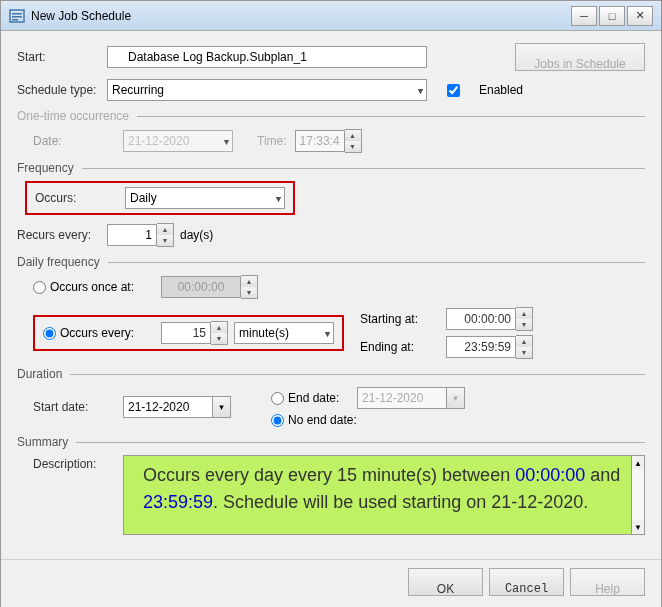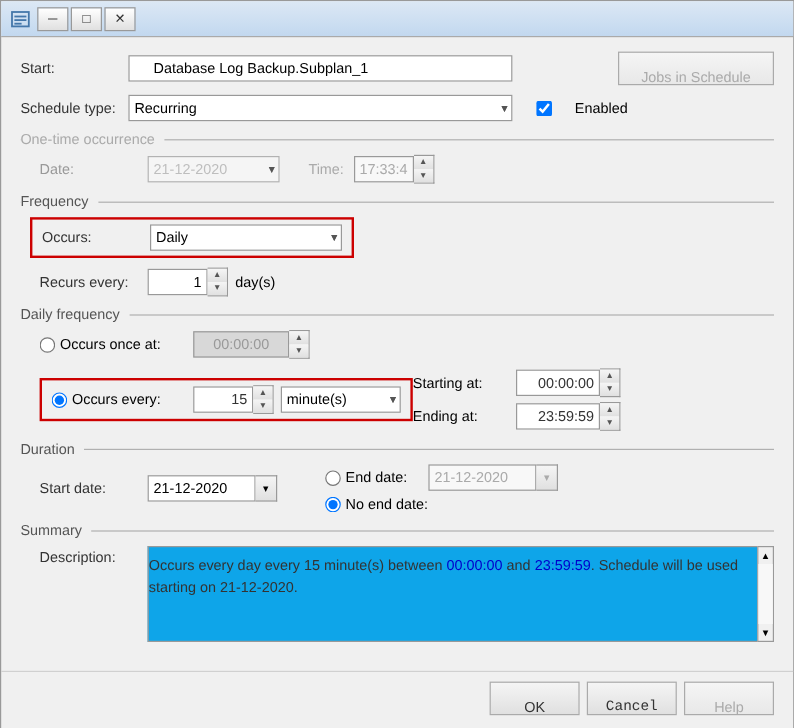--- a/index.html
+++ b/index.html
@@ -37,21 +37,21 @@
     .spinner-btn { width: 16px; height: 11px; background: linear-gradient(to bottom, #f5f5f5, #e0e0e0); border: none; cursor: pointer; font-size: 7px; display: flex; align-items: center; justify-content: center; color: #555; padding: 0; line-height: 1; }
 
     .radio-label { display: flex; align-items: center; gap: 4px; cursor: pointer; }
     .radio-label input[type="radio"] { margin: 0; cursor: pointer; }
 
     .checkbox-label { display: flex; align-items: center; gap: 19px; cursor: pointer; }
     .checkbox-label input[type="checkbox"] { margin: 0; cursor: pointer; }
 
     .grayed { color: #aaa; }
 
-    .description-box { border: 1px solid #999; background: #0ea5e9; padding: 6px 0; font-size: 12px; line-height: 1.5; min-height: 80px; width: 100%; color: #333; overflow-y: auto; position: relative; }
+    .description-box { border: 1px solid #999; background: #bef264; padding: 6px 19px; font-size: 18px; line-height: 1.5; min-height: 80px; width: 100%; color: #333; overflow-y: auto; position: relative; }
     .description-box .blue-text { color: #0000cc; }
 
     .footer { display: flex; justify-content: flex-end; gap: 6px; padding: 8px 16px 12px; border-top: 1px solid #d0d0d0; margin-top: 4px; }
 
     .time-input { border: 1px solid #999; background: #d8d8d8; height: 22px; padding: 2px 4px; font-size: 12px; width: 80px; color: #999; text-align: center; }
     .time-input-active { background: white; color: #333; }
 
     .duration-date { border: 1px solid #999; background: white; height: 22px; padding: 2px 4px; font-size: 12px; width: 90px; }
     .duration-date-btn { border: 1px solid #999; border-left: none; background: linear-gradient(to bottom, #f5f5f5, #e0e0e0); height: 22px; width: 18px; cursor: pointer; font-size: 9px; display: inline-flex; align-items: center; justify-content: center; }
 
@@ -64,20 +64,21 @@
 
   <div class="title-bar">
     <div class="title-bar-icon">
       <svg width="16" height="16" viewBox="0 0 16 16">
         <rect x="1" y="2" width="14" height="12" fill="none" stroke="#4477aa" stroke-width="1.5"></rect>
         <rect x="3" y="5" width="10" height="1.5" fill="#4477aa"></rect>
         <rect x="3" y="8" width="10" height="1.5" fill="#4477aa"></rect>
         <rect x="3" y="11" width="6" height="1.5" fill="#4477aa"></rect>
       </svg>
     </div>
+    <span class="title-bar-title">New Job Schedule</span>
     <div class="title-bar-buttons">
       <button class="title-bar-btn">─</button>
       <button class="title-bar-btn">□</button>
       <button class="title-bar-btn close">✕</button>
     </div>
   </div>
 
   <div class="content">
 
     <div class="form-row">
@@ -134,21 +135,21 @@
             <select class="select-box" style="width:160px;">
               <option>Daily</option>
               <option>Weekly</option>
               <option>Monthly</option>
             </select>
             <span style="position:absolute;right:4px;top:50%;transform:translateY(-50%);pointer-events:none;font-size:10px;color:#555;">▾</span>
           </div>
         </div>
       </div>
 
-      <div class="form-row" style="margin-left:16px; margin-top:4px;">
+      <div class="form-row" style="margin-top:4px;">
         <span class="form-label">Recurs every:</span>
         <div class="spinner-wrapper">
           <input class="spinner-input" type="text" value="1" style="">
           <div class="spinner-btns">
             <button class="spinner-btn">▲</button>
             <button class="spinner-btn">▼</button>
           </div>
         </div>
         <span style="margin-left:6px;">day(s)</span>
       </div>
@@ -188,21 +189,21 @@
           </div>
           <div class="select-wrapper" style="width:100px; margin-left:6px;">
             <select class="select-box" style="width:100px;">
               <option>minute(s)</option>
               <option>hour(s)</option>
             </select>
             <span style="position:absolute;right:4px;top:50%;transform:translateY(-50%);pointer-events:none;font-size:10px;color:#555;">▾</span>
           </div>
         </div>
 
-        <div style="display:flex; flex-direction:column; gap:4px;">
+        <div style="margin-left:16px; display:flex; flex-direction:column; gap:4px;">
           <div style="display:flex; align-items:center; gap:6px;">
             <span style="width:80px;">Starting at:</span>
             <div class="spinner-wrapper">
               <input class="spinner-input time-input-active" type="text" value="00:00:00" style="width: 70px;">
               <div class="spinner-btns">
                 <button class="spinner-btn">▲</button>
                 <button class="spinner-btn">▼</button>
               </div>
             </div>
           </div>

